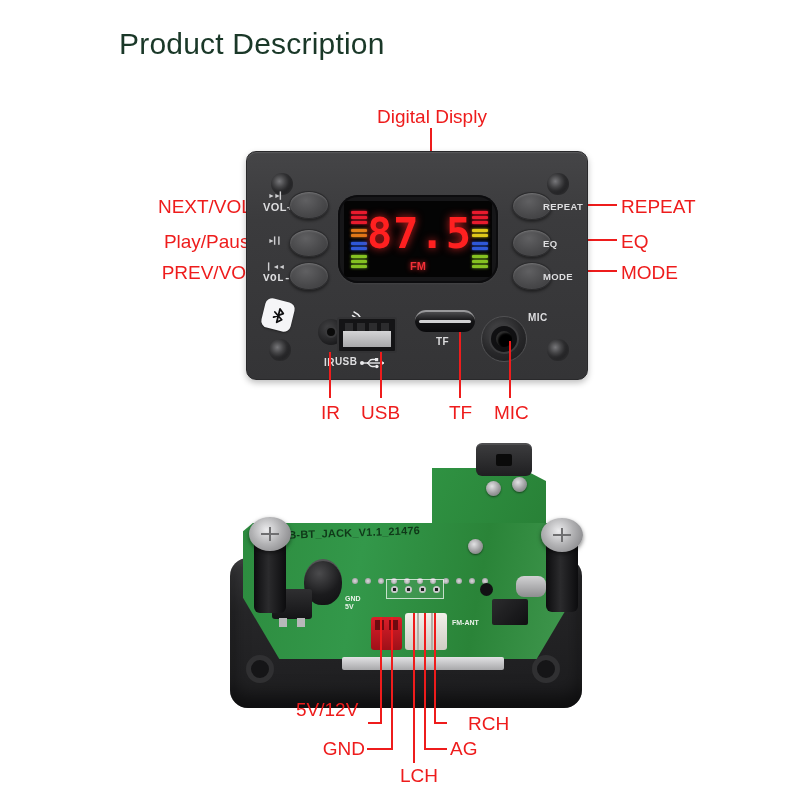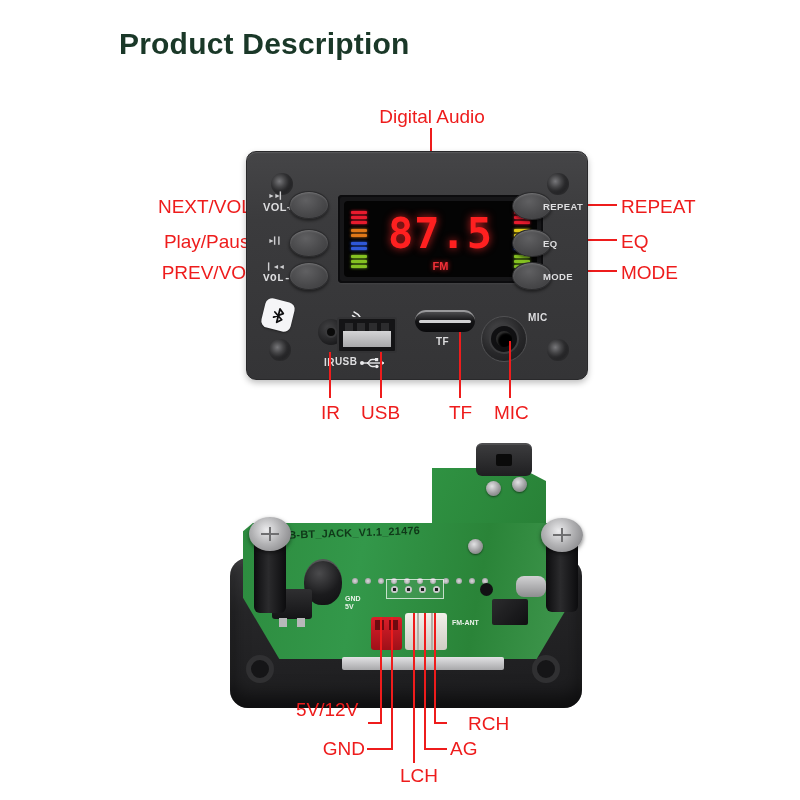--- a/index.html
+++ b/index.html
@@ -1,21 +1,21 @@
 <!DOCTYPE html>
 <html><head>
 <meta charset="utf-8">
 <style>
   html,body{margin:0;padding:0;background:#fff;}
   #canvas{position:relative;width:800px;height:800px;background:#ffffff;overflow:hidden;
           font-family:"Liberation Sans",sans-serif;}
   .abs{position:absolute;}
 
   
-  #page-title{left:119px;top:27px;font-size:30px;font-weight:bold;color:#1a3828;letter-spacing:0.2px;}
+  #page-title{left:119px;top:27px;font-size:30px;font-weight:normal;color:#1a3828;letter-spacing:0.2px;}
   .callout{position:absolute;font-size:19px;color:#ee1c1c;white-space:nowrap;}
   .hline,.vline{position:absolute;background:#ee1c1c;}
   .hline{height:2px;} .vline{width:2px;}
 
   
   #panel{left:246px;top:151px;width:340px;height:227px;border-radius:10px;
          background:linear-gradient(180deg,#454547 0%,#3b3b3d 30%,#343436 100%);
          border:1px solid #29292b;box-shadow:inset 0 1px 1px rgba(255,255,255,0.12),0 3px 6px rgba(0,0,0,0.25);}
   #panel-title{left:0;right:0;top:14px;text-align:center;font-size:17px;font-weight:bold;
                color:#f1f1f3;letter-spacing:0.3px;}
@@ -23,22 +23,22 @@
              background:radial-gradient(circle at 38% 38%,#77777a 0%,#454547 30%,#151517 65%,#0b0b0d 100%);
              box-shadow:inset -2px -2px 3px rgba(255,255,255,0.10);}
   .btn{position:absolute;width:38px;height:26px;border-radius:50%;
        background:radial-gradient(ellipse at 42% 32%,#606062,#49494b 55%,#3a3a3c 100%);
        border:1px solid #2b2b2d;
        box-shadow:inset 0 1px 2px rgba(255,255,255,0.22),0 2px 3px rgba(0,0,0,0.45);}
   .panel-txt{position:absolute;color:#dddddf;font-size:11px;font-weight:bold;letter-spacing:0.4px;}
   .panel-icon{position:absolute;color:#cfcfd1;font-size:7px;letter-spacing:-1px;}
 
   
-  #display{left:91px;top:43px;width:160px;height:88px;background:#161618;border-radius:4px;
-           box-shadow:inset 0 0 0 2px #0c0c0e,0 1px 2px rgba(255,255,255,0.06);padding-left:45px;}
+  #display{left:91px;top:43px;width:160px;height:88px;background:#161618;border-radius:20px;
+           box-shadow:inset 0 0 0 2px #0c0c0e,0 1px 2px rgba(255,255,255,0.06);}
   #screen{position:absolute;inset:6px;background:#040404;border-radius:4px;
           display:flex;align-items:center;padding:0 7px;box-sizing:border-box;}
   .barstack{display:flex;flex-direction:column;gap:5px;}
   .bargroup{display:flex;flex-direction:column;gap:2px;}
   .bar{width:16px;height:3px;border-radius:1px;background:currentColor;box-shadow:0 0 3px currentColor;}
   #digits{flex:1;text-align:center;font-family:"DejaVu Sans Mono",monospace;font-weight:bold;
           font-size:42px;line-height:1;color:#ff2020;margin-top:-10px;letter-spacing:1px;
           text-shadow:0 0 8px rgba(255,40,40,0.8);}
   #band{position:absolute;bottom:5px;left:50%;transform:translateX(-50%);font-size:11px;font-weight:bold;
         color:#f23038;text-shadow:0 0 5px rgba(255,40,40,0.8);}
@@ -119,21 +119,21 @@
   #diffuser{left:114px;top:214px;width:162px;height:13px;border-radius:2px;
             background:linear-gradient(#e2e2e4,#a8a8aa);}
 </style>
 </head>
 <body>
 
 <div id="canvas">
 
   <div class="abs" id="page-title">Product Description</div>
 
-  <div class="callout" style="left:377px;top:106px;width:110px;text-align:center;">Digital Audio</div>
+  <div class="callout" style="left:377px;top:106px;width:110px;text-align:center;">Digital Disply</div>
   <div class="vline" style="left:430px;top:128px;height:85px;"></div>
 
   <div class="callout" style="left:133px;top:196px;width:130px;text-align:right;">NEXT/VOL+</div>
   <div class="hline" style="left:266px;top:204px;width:46px;"></div>
 
   <div class="callout" style="left:133px;top:231px;width:127px;text-align:right;">Play/Pause</div>
   <div class="hline" style="left:263px;top:239px;width:49px;"></div>
 
   <div class="callout" style="left:133px;top:262px;width:130px;text-align:right;">PREV/VOL-</div>
   <div class="hline" style="left:266px;top:270px;width:46px;"></div>

